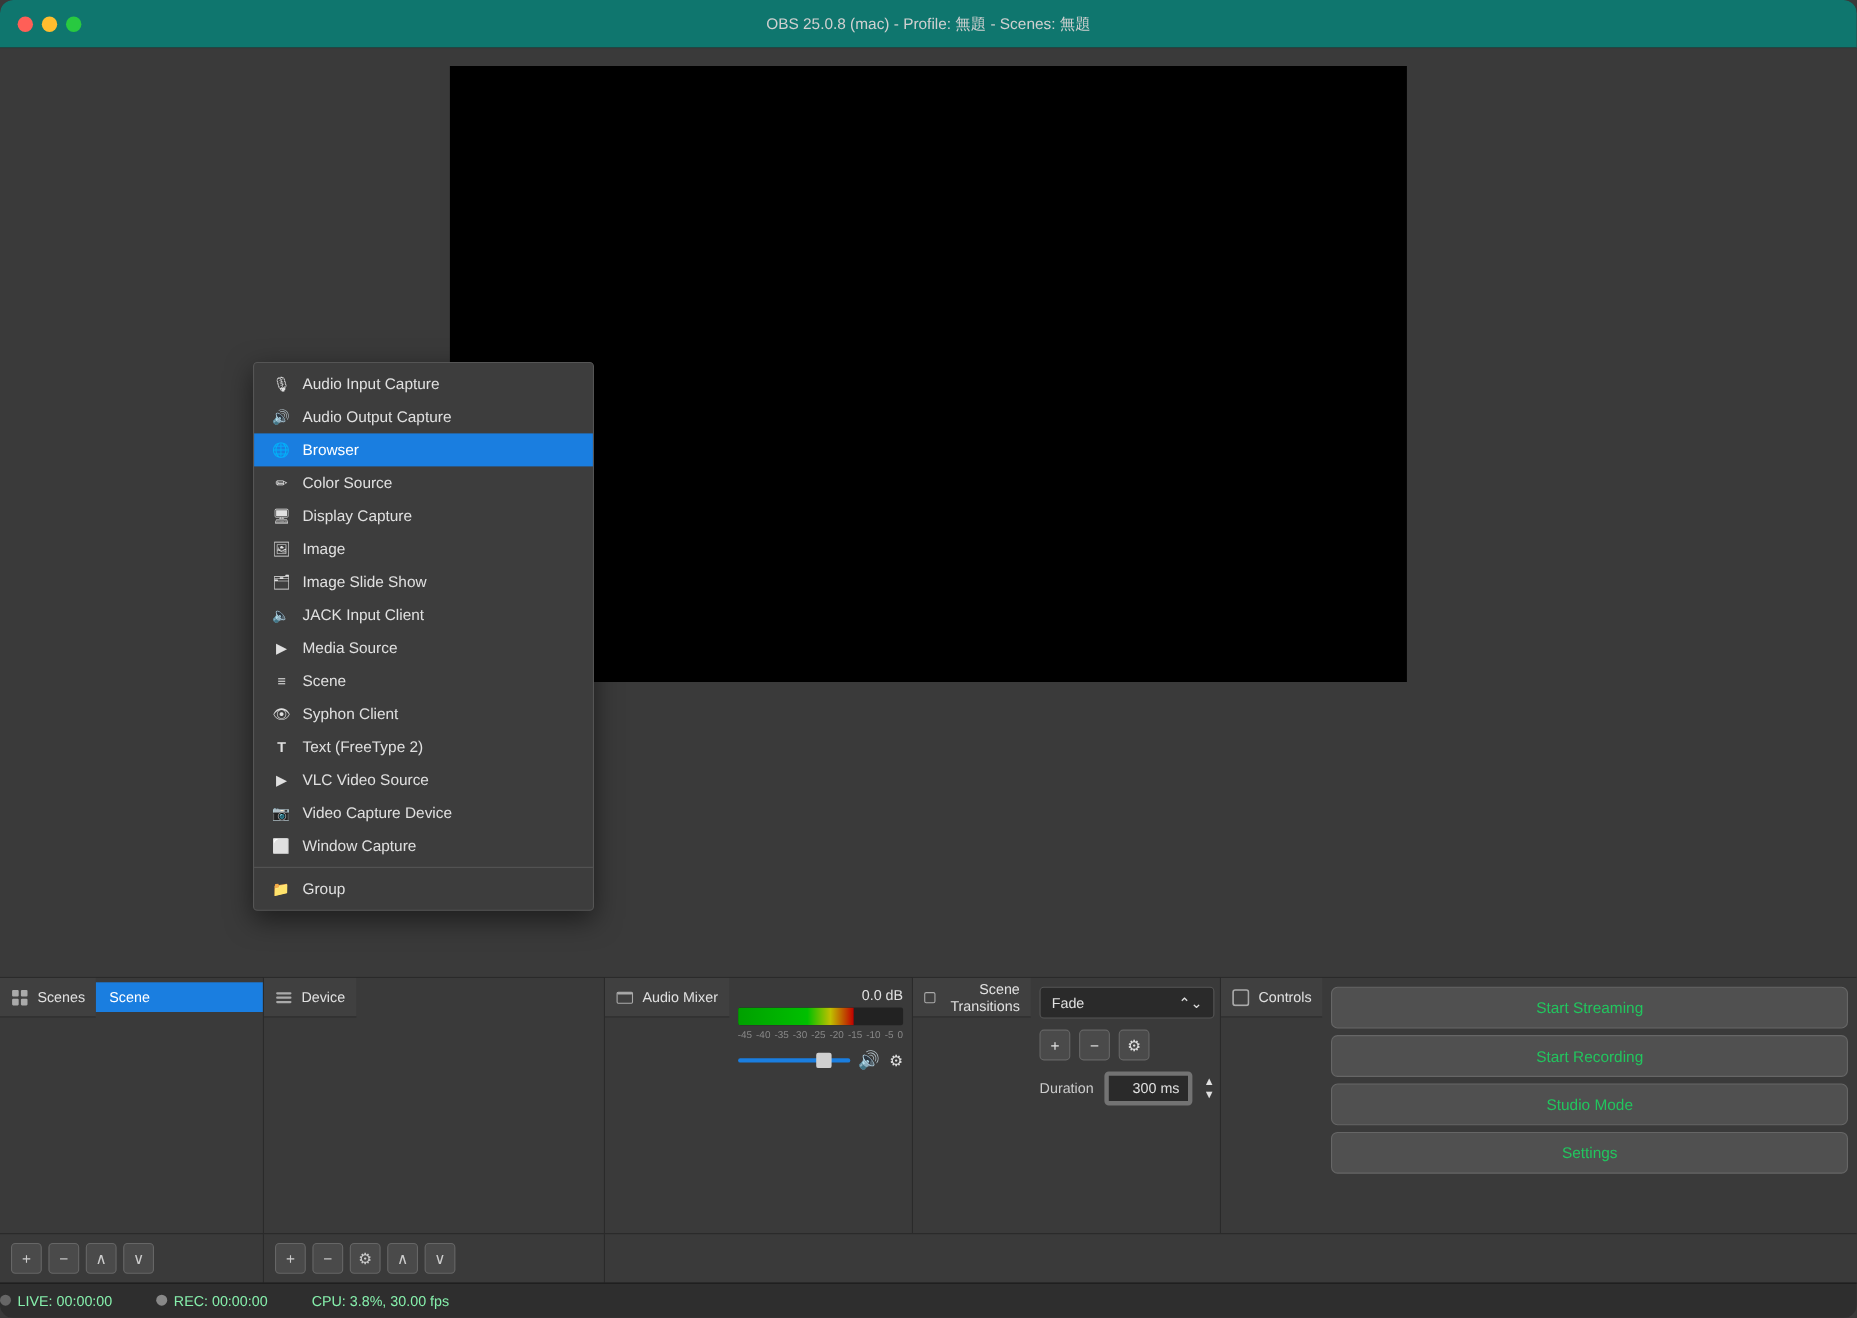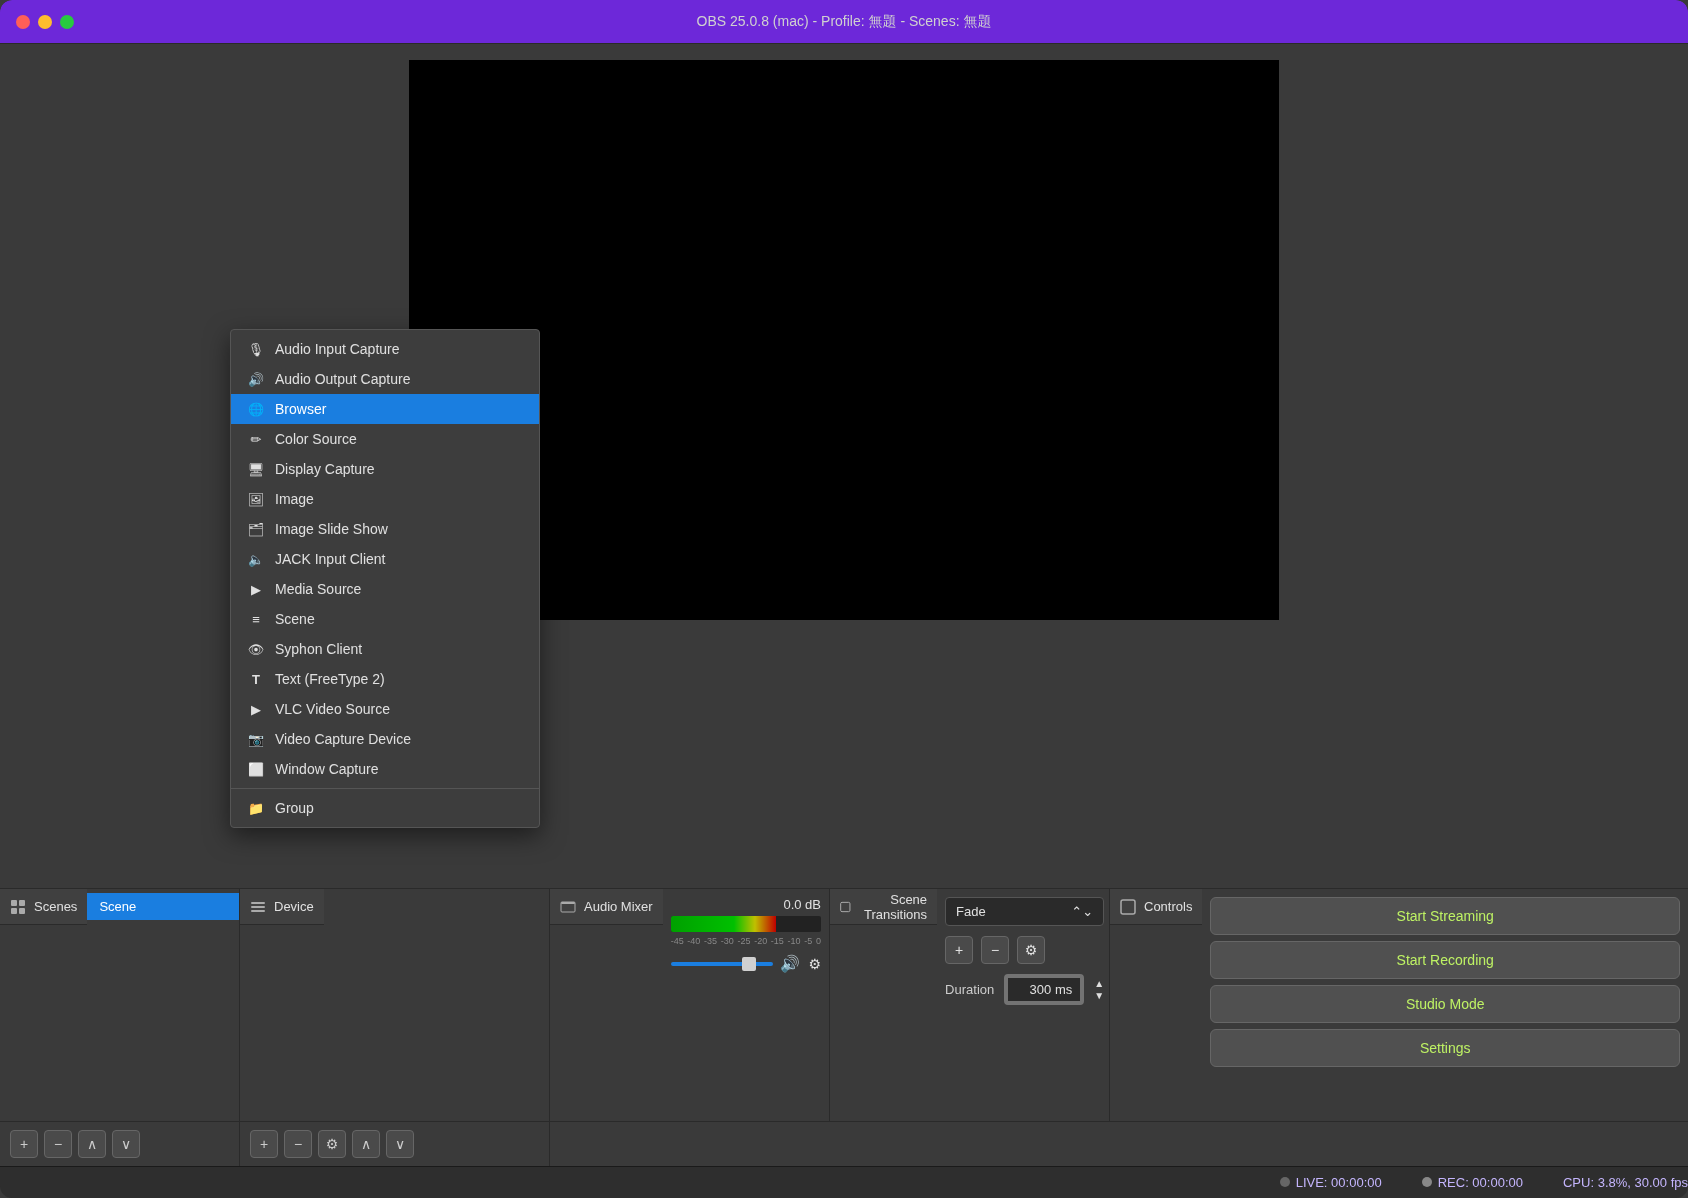--- a/index.html
+++ b/index.html
@@ -11,21 +11,21 @@
       font-family: -apple-system, BlinkMacSystemFont, 'Helvetica Neue', sans-serif;
       font-size: 14px;
       color: #e0e0e0;
       overflow: hidden;
       border-radius: 12px;
     }
 
     
     .title-bar {
       height: 44px;
-      background: #6d28d9;
+      background: #0f766e;
       display: flex;
       align-items: center;
       justify-content: center;
       position: relative;
       border-radius: 12px 12px 0 0;
       border-bottom: 1px solid #2a2a2a;
     }
 
     .traffic-lights {
       position: absolute;
@@ -330,21 +330,21 @@
       padding: 8px;
       display: flex;
       flex-direction: column;
       gap: 6px;
     }
 
     .control-button {
       background: #505050;
       border: 1px solid #666;
       border-radius: 6px;
-      color: #bef264;
+      color: #22c55e;
       padding: 10px 16px;
       font-size: 14px;
       cursor: pointer;
       text-align: center;
       width: 100%;
     }
 
     
     .toolbar-row {
       height: 50px;
@@ -380,24 +380,24 @@
       font-size: 14px;
       color: #ccc;
     }
 
     
     .status-bar {
       height: 36px;
       background: #2e2e2e;
       display: flex;
       align-items: center;
-      justify-content: flex-end;
+      justify-content: flex-start;
       gap: 40px;
       font-size: 13px;
-      color: #c4b5fd;
+      color: #86efac;
       border-top: 1px solid #1a1a1a;
     }
 
     .status-item {
       display: flex;
       align-items: center;
       gap: 6px;
     }
 
     .status-dot {

